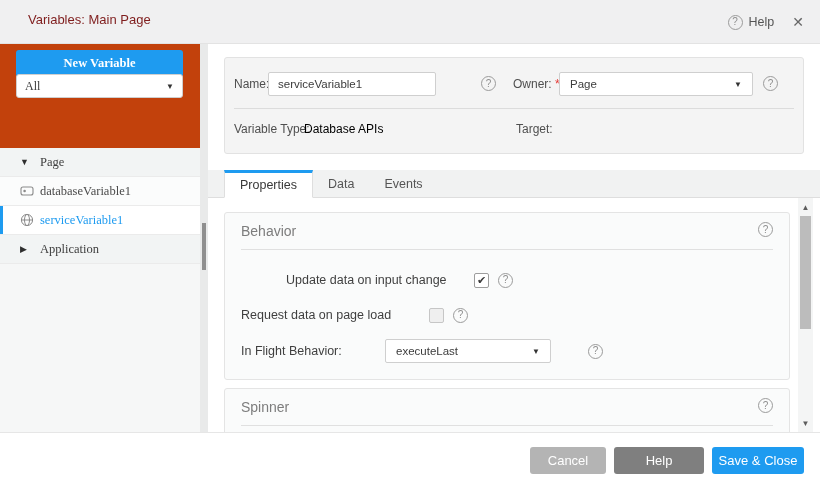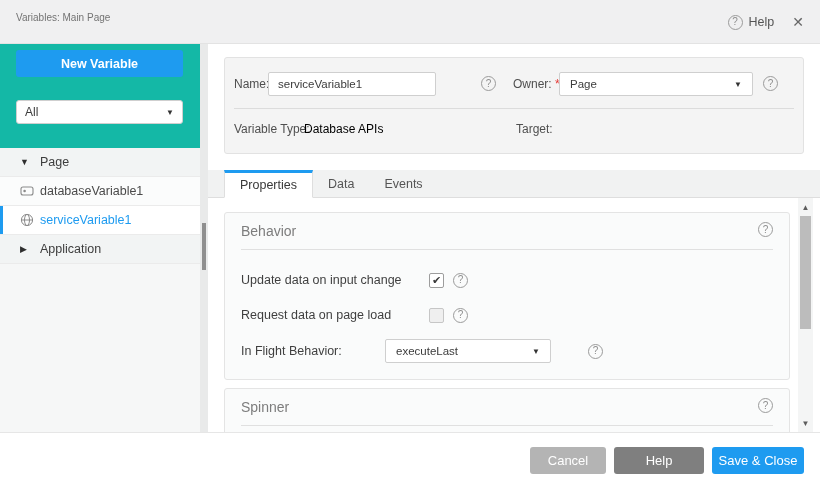--- a/index.html
+++ b/index.html
@@ -6,34 +6,34 @@
   html,body { width:820px; height:487px; overflow:hidden; }
   body {
     font-family:"Liberation Sans","DejaVu Sans",sans-serif;
     background:#fff; color:#3c3c3c; position:relative;
   }
   .app { position:absolute; inset:0; width:820px; height:487px; background:#fff; }
 
   
   .hdr { position:absolute; left:0; top:0; width:820px; height:44px;
          background:#f0f0f1; border-bottom:1px solid #e3e3e3; }
-  .hdr-title { position:absolute; left:16px; top:12px; font-size:10px; color:#737373; }
+  .hdr-title { position:absolute; left:28px; top:12px; font-size:13px; color:#7f1d1d; }
   .hdr-right { position:absolute; right:16px; top:0; height:44px; display:flex; align-items:center; gap:18px; }
   .help-ic { display:inline-flex; align-items:center; justify-content:center;
              width:15px; height:15px; border:1px solid #9b9b9b; border-radius:50%;
              color:#8e8e8e; font-size:10px; line-height:1; background:transparent; }
   .hdr-help { display:flex; align-items:center; gap:6px; font-size:12.5px; color:#555; cursor:pointer; }
   .hdr-close { font-size:14px; color:#666; cursor:pointer; }
 
   
-  .sidebar { position:absolute; left:0; top:44px; width:200px; height:388px; background:#14b8a6; }
+  .sidebar { position:absolute; left:0; top:44px; width:200px; height:388px; background:#c2410c;font-family:Liberation Serif, serif; }
   .btn-new { position:absolute; left:16px; top:6px; width:167px; height:27px;
              background:var(--accent); color:#fff; border:none; border-radius:3px;
              font-size:12.5px; font-weight:600; font-family:inherit; cursor:pointer; }
-  .side-select { position:absolute; left:16px; top:56px; width:167px; height:24px;
+  .side-select { position:absolute; left:16px; top:30px; width:167px; height:24px;
                  background:#fff; border:1px solid #cfcfcf; border-radius:3px;
                  display:flex; align-items:center; padding:0 8px; font-size:12px; color:#3c3c3c; cursor:pointer; }
   .side-select .caret { margin-left:auto; font-size:8px; color:#333; }
   .side-search { position:absolute; left:16px; top:69px; width:167px; height:26px;
                  background:#fff; border:1px solid #d4d4d4; border-radius:3px;
                  display:flex; align-items:center; padding:0 7px; }
   .side-search input { border:none; outline:none; width:100%; font-size:12px; color:#444;
                        font-family:inherit; margin-left:6px; background:transparent; }
   .side-search input::placeholder { color:#9a9a9a; }
   .tree { position:absolute; left:0; top:104px; width:200px; }
@@ -85,21 +85,21 @@
   
   .content { position:absolute; left:0; top:154px; width:612px; height:234px; background:#fff; overflow:hidden;padding-left:24px; }
   .section { position:absolute; left:16px; width:566px; background:#fafbfb;
              border:1px solid #e4e4e4; border-radius:3px; }
   .sec-behavior { top:14px; height:168px; }
   .sec-spinner { top:190px; height:60px; }
   .sec-title { position:absolute; left:16px; top:10px; font-size:14px; color:#7d7d7d; }
   .sec-help { position:absolute; right:16px; top:9px; }
   .sec-divider { position:absolute; left:16px; right:16px; top:36px; height:1px; background:#e0e0e0; }
   .sec-row { position:absolute; left:16px; right:16px; height:24px; display:flex; align-items:center; }
-  .row-1 { top:55px; } .row-2 { top:90px; } .row-3 { top:126px; }
+  .row-1 { top:55px;margin-left:45px; } .row-2 { top:90px; } .row-3 { top:126px; }
   .sec-row .rlabel { font-size:12.5px; color:#3f3f3f; }
   .cbx { position:absolute; left:188px; width:15px; height:15px; border-radius:2px;
          display:flex; align-items:center; justify-content:center; cursor:pointer; }
   .cbx.checked { background:#fff; border:1px solid #9d9d9d; }
   .cbx.checked .mark { font-size:11px; color:#3a3a3a; line-height:1; }
   .cbx.unchecked { background:#efefef; border:1px solid #c6c6c6; }
   .row-help { position:absolute; left:212px; }
   .inline-select { position:absolute; left:144px; width:166px; height:24px; background:#fff;
                    border:1px solid #cfcfcf; border-radius:2px; display:flex; align-items:center;
                    padding:0 10px; font-size:11.5px; color:#3c3c3c; cursor:pointer; }

